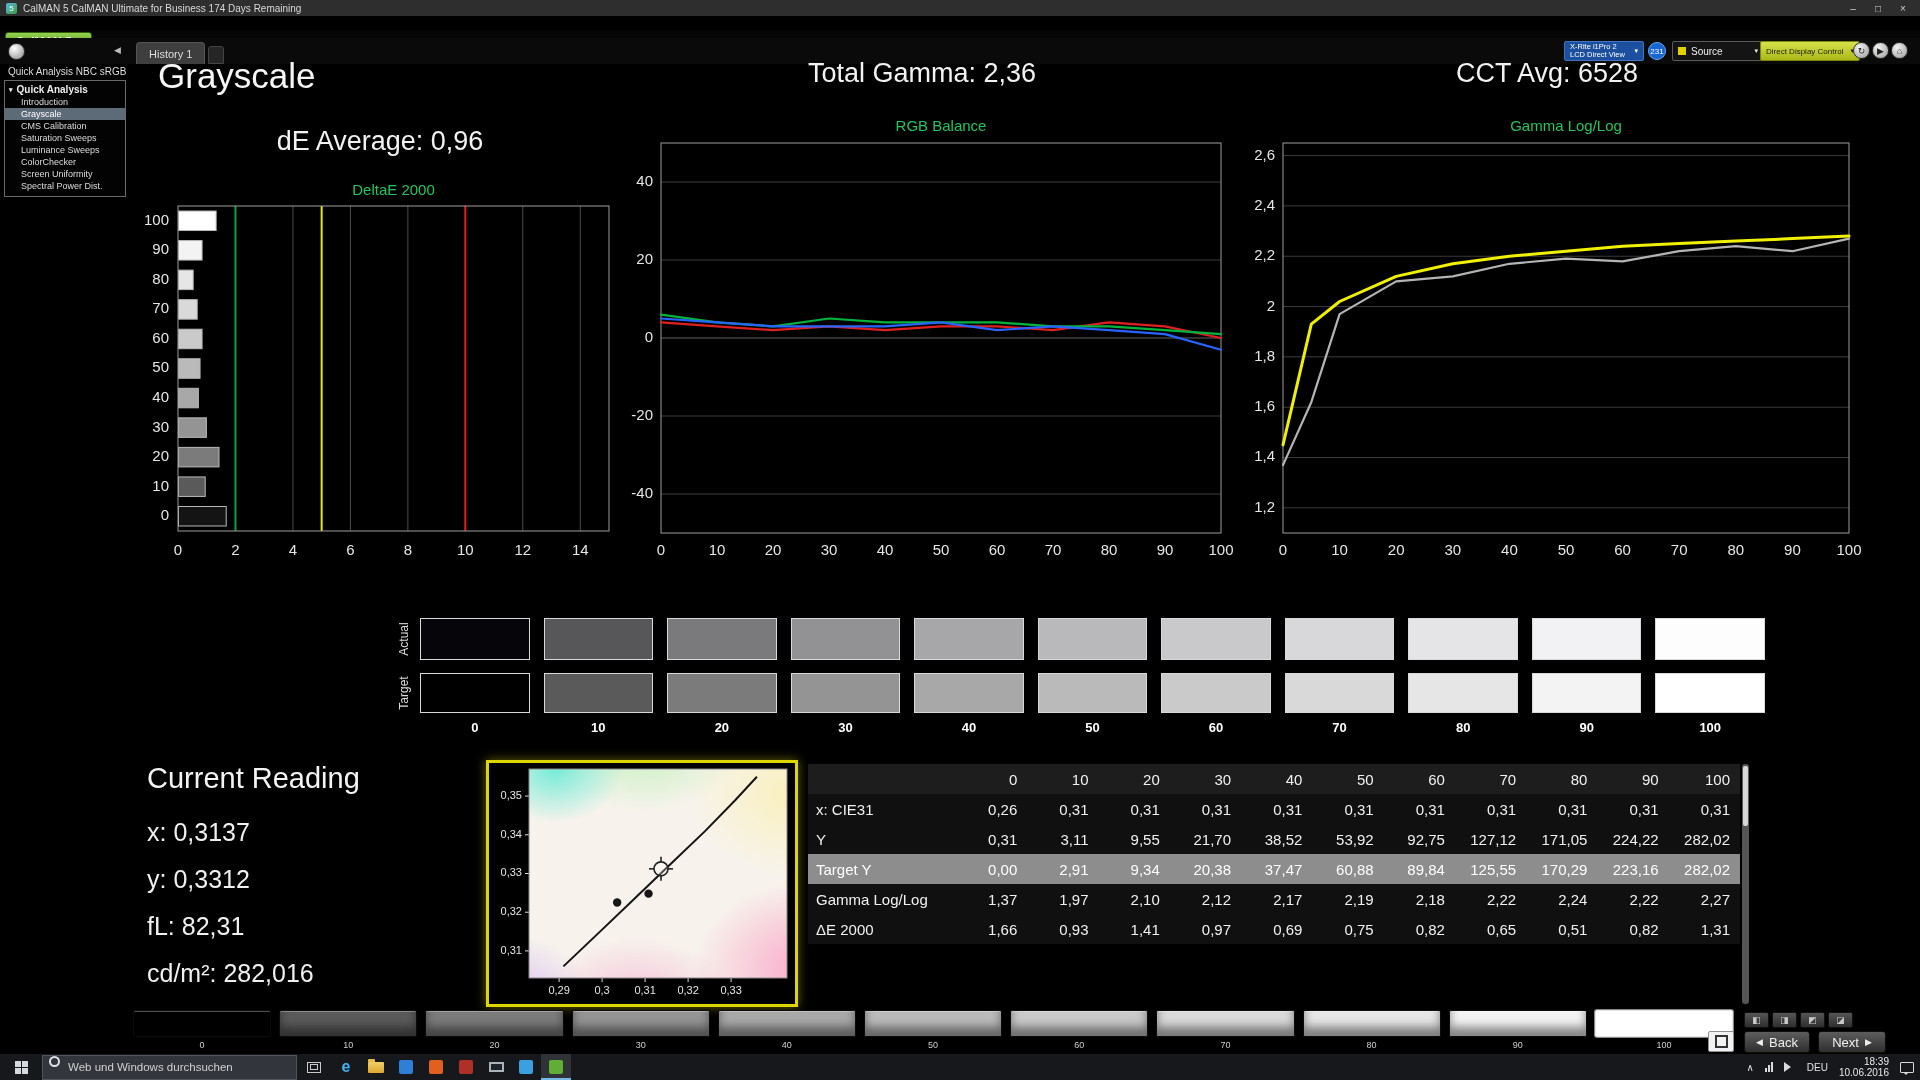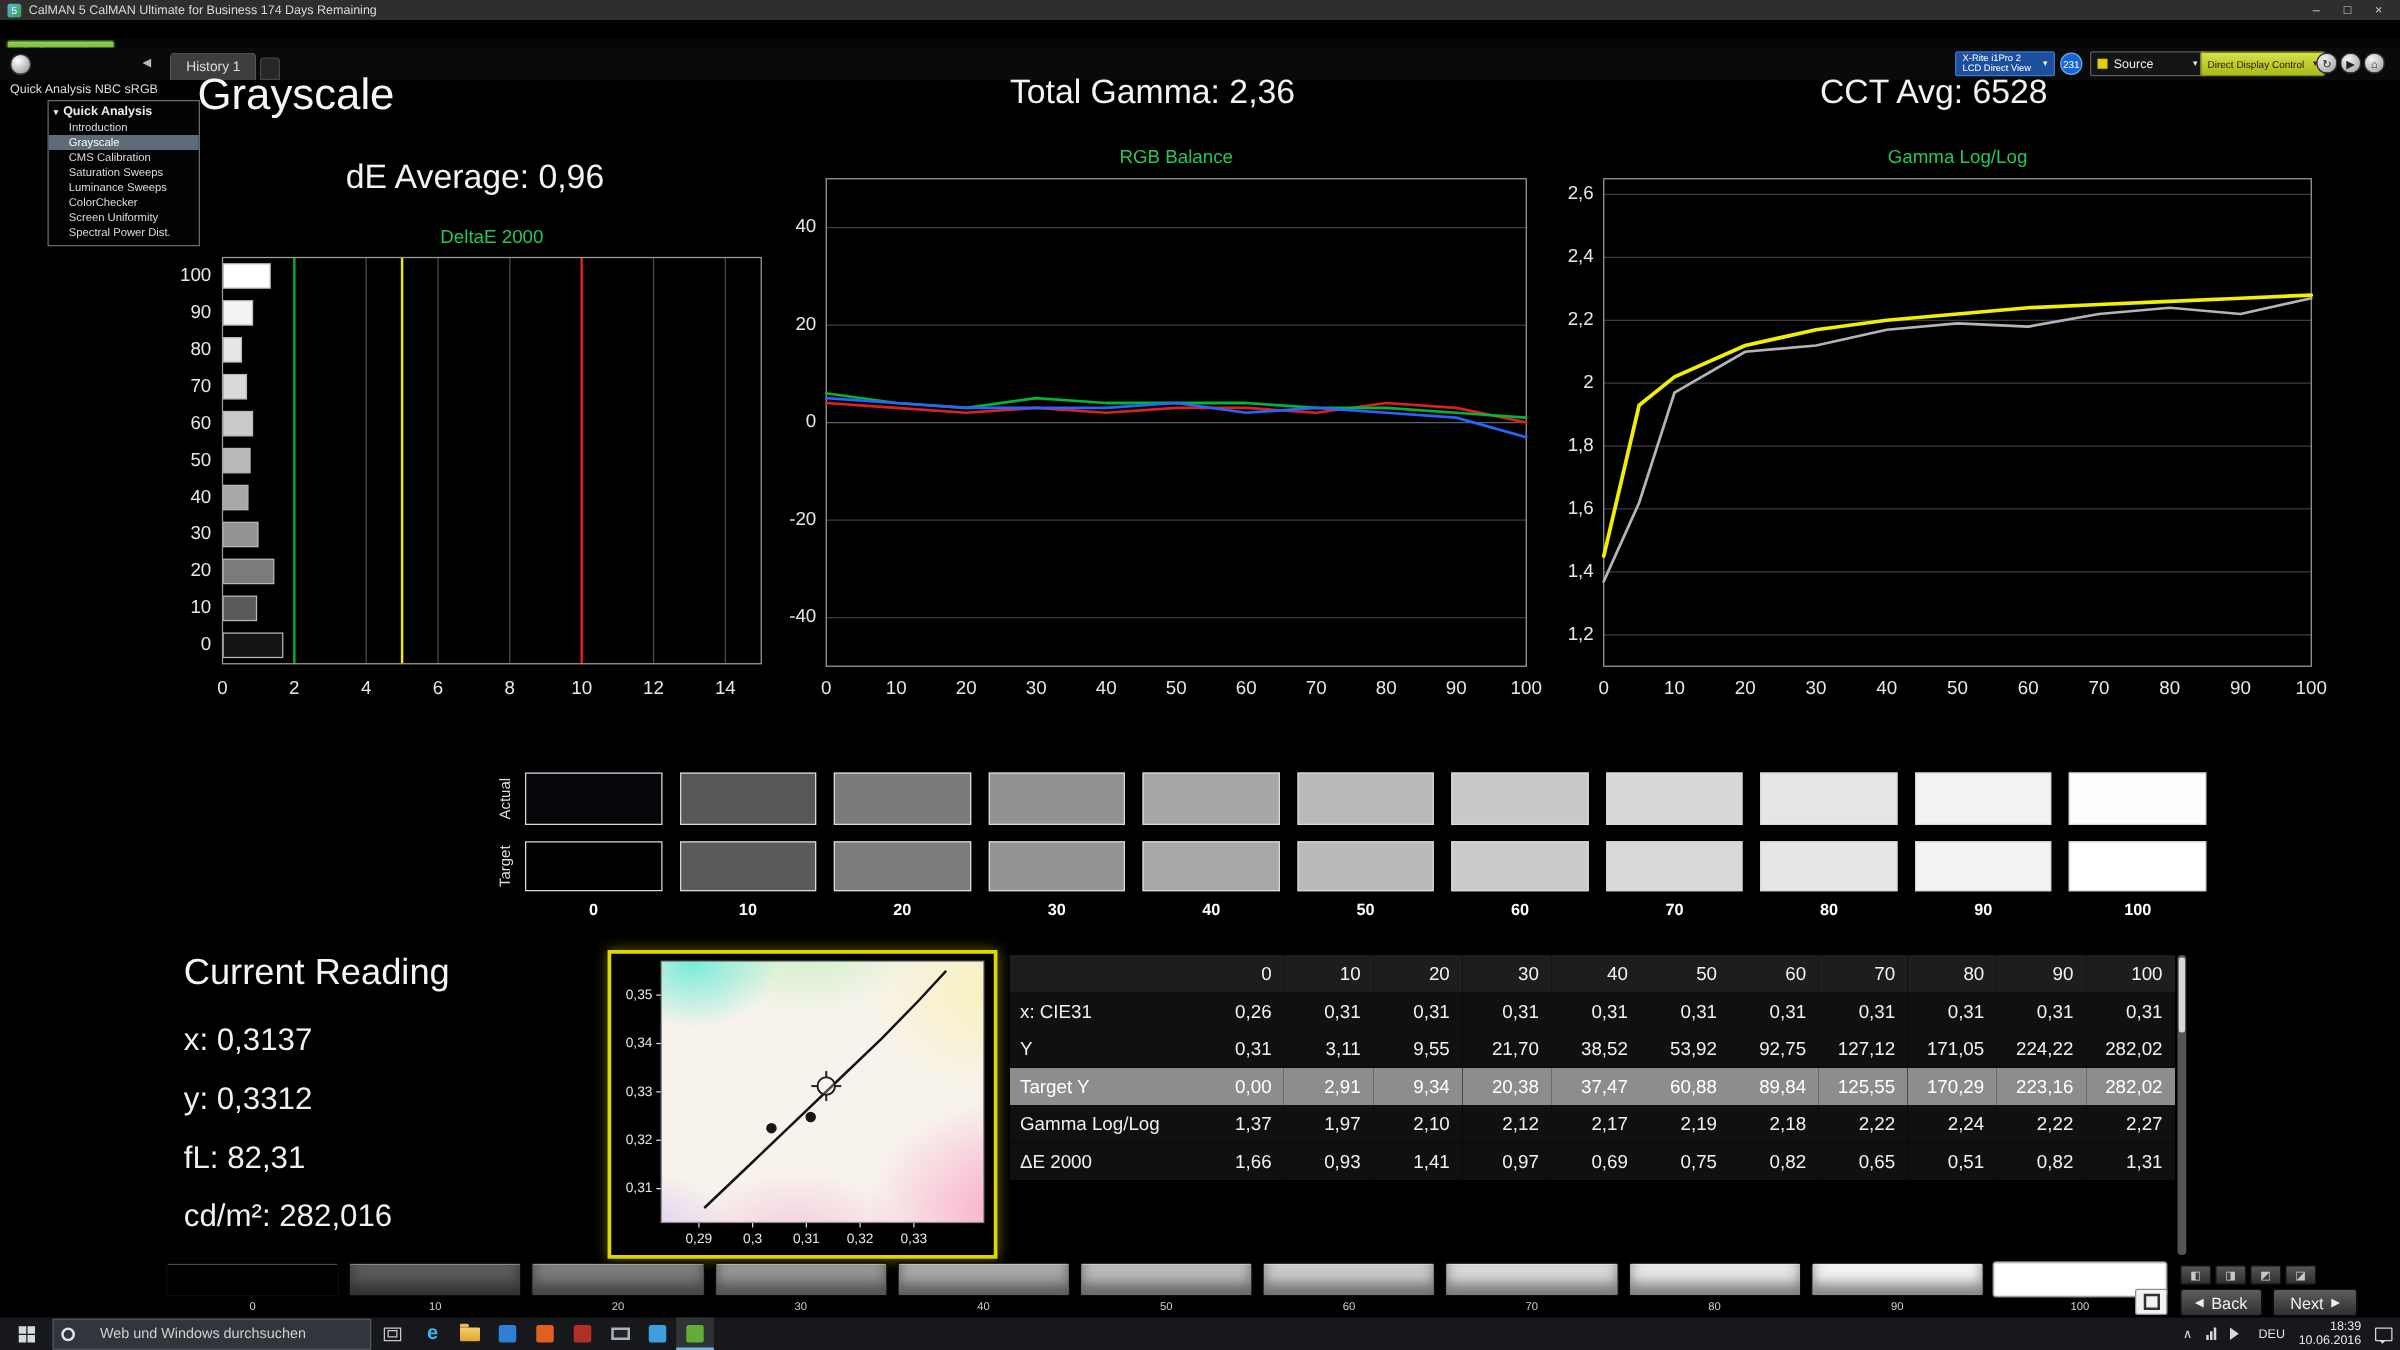--- a/index.html
+++ b/index.html
@@ -43,21 +43,21 @@
              color:#1c1c00;font-size:8px;}
   .caret{font-size:7px;margin-left:auto;}
   .caret.dark{color:#222;}
   .round-btn{position:absolute;top:4px;width:17px;height:17px;border-radius:50%;
              background:radial-gradient(circle at 35% 30%,#f2f2f2,#9a9a9a);border:1px solid #2e2e2e;
              color:#222;font-size:9px;display:flex;align-items:center;justify-content:center;box-sizing:border-box;}
 
   
   .workflow-title{position:absolute;left:8px;top:66px;font-size:10px;color:#ddd;}
   .tree{position:absolute;left:4px;top:80px;width:122px;background:#030303;border:1px solid #6a6a6a;
-        padding:2px 0 4px;box-sizing:border-box;margin-left:34px;}
+        padding:2px 0 4px;box-sizing:border-box;}
   .tree-root{font-size:10px;font-weight:bold;color:#eee;padding:1px 4px;display:flex;gap:4px;align-items:center;}
   .tree-caret{font-size:7px;}
   .tree-item{font-size:9px;color:#ddd;padding:1px 2px 1px 16px;white-space:nowrap;}
   .tree-item.selected{background:#5d6a78;color:#fff;}
 
   
   .h-page{position:absolute;left:158px;top:56px;font-size:35px;color:#f6f6f6;}
   .h-sub{position:absolute;font-size:27px;color:#f2f2f2;text-align:center;}
   .de{left:140px;top:126px;width:480px;}
   .tg{left:613px;top:58px;width:618px;}
@@ -122,22 +122,22 @@
            border-radius:3px;color:#efefef;font-size:13px;display:flex;align-items:center;justify-content:center;
            gap:6px;box-sizing:border-box;}
   .nav-ico{font-size:9px;}
 
   
   .taskbar{position:absolute;left:0;top:1054px;width:1920px;height:26px;background:#16181c;
            display:flex;align-items:center;}
   .start{width:42px;height:26px;display:flex;align-items:center;justify-content:center;}
   .winlogo{display:grid;grid-template-columns:6px 6px;grid-template-rows:6px 6px;gap:1px;}
   .winlogo i{background:#d6dadf;}
-  .searchbox{width:255px;height:25px;background:#32353b;border:1px solid #50545c;display:flex;align-items:center;
-             gap:18px;padding:0 6px;box-sizing:border-box;}
+  .searchbox{width:255px;height:25px;background:#32353b;border:1px solid #50545c;display:flex;
+             gap:6px;padding:0 6px;box-sizing:border-box;}
   .cortana{width:11px;height:11px;border:2px solid #dfe3e8;border-radius:50%;box-sizing:border-box;}
   .search-input{flex:1;background:transparent;border:none;outline:none;color:#d8d8d8;font-size:11.5px;font-family:inherit;}
   .search-input::placeholder{color:#cfcfcf;}
   .tv-btn{width:34px;height:26px;display:flex;align-items:center;justify-content:center;}
   .tv{width:12px;height:9px;border:1px solid #c9c9c9;position:relative;}
   .tv::before{content:'';position:absolute;left:2px;top:1px;width:6px;height:4px;border:1px solid #c9c9c9;}
   .task-icons{display:flex;}
   .tslot{width:30px;height:26px;display:flex;align-items:center;justify-content:center;}
   .tslot.active{background:#2f3338;box-shadow:inset 0 -2px 0 #76b9e8;}
   .edge-e{color:#3fb4f2;font-size:16px;font-weight:bold;}

